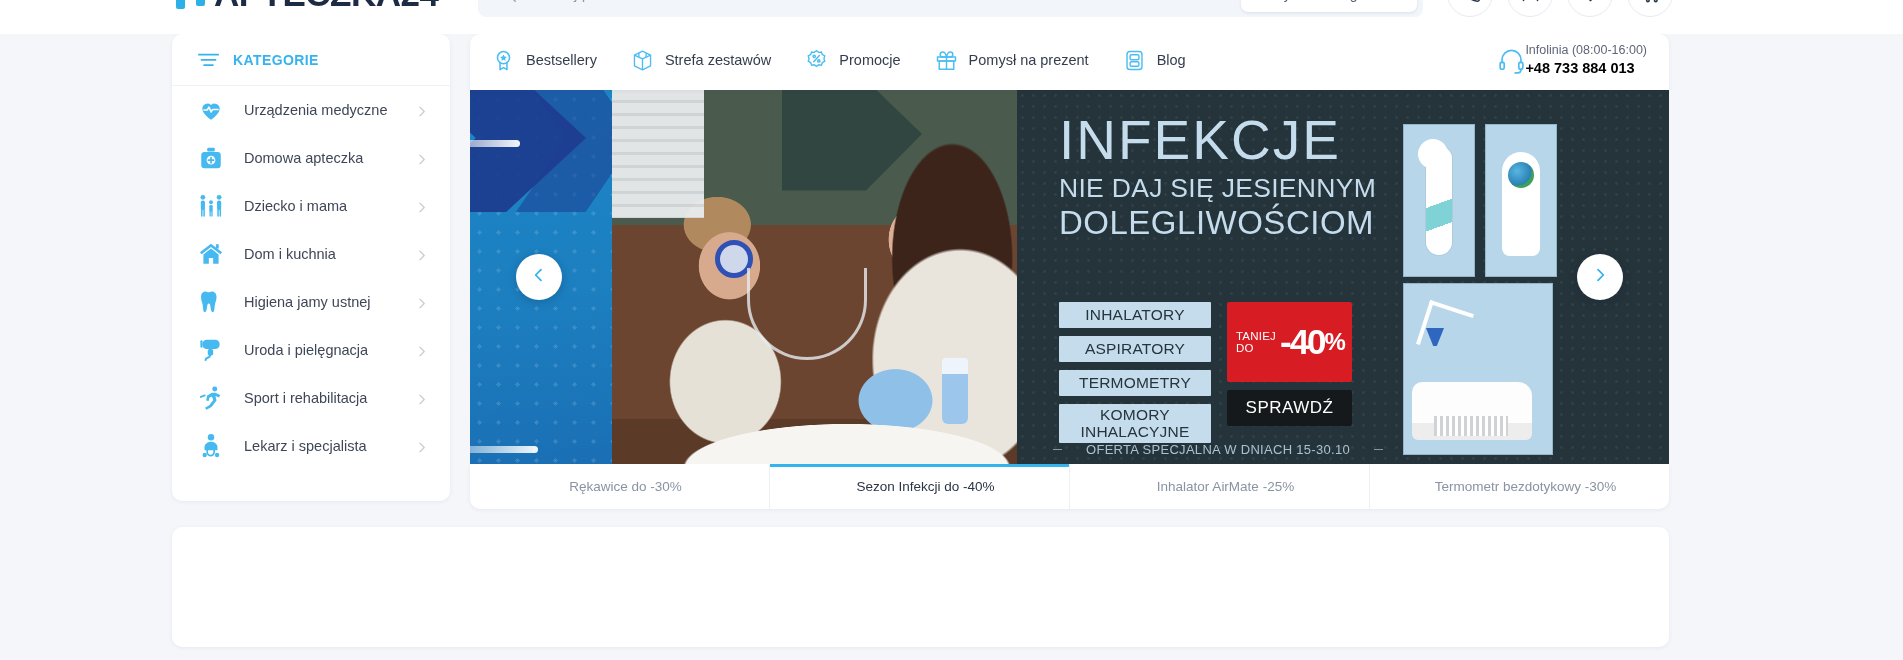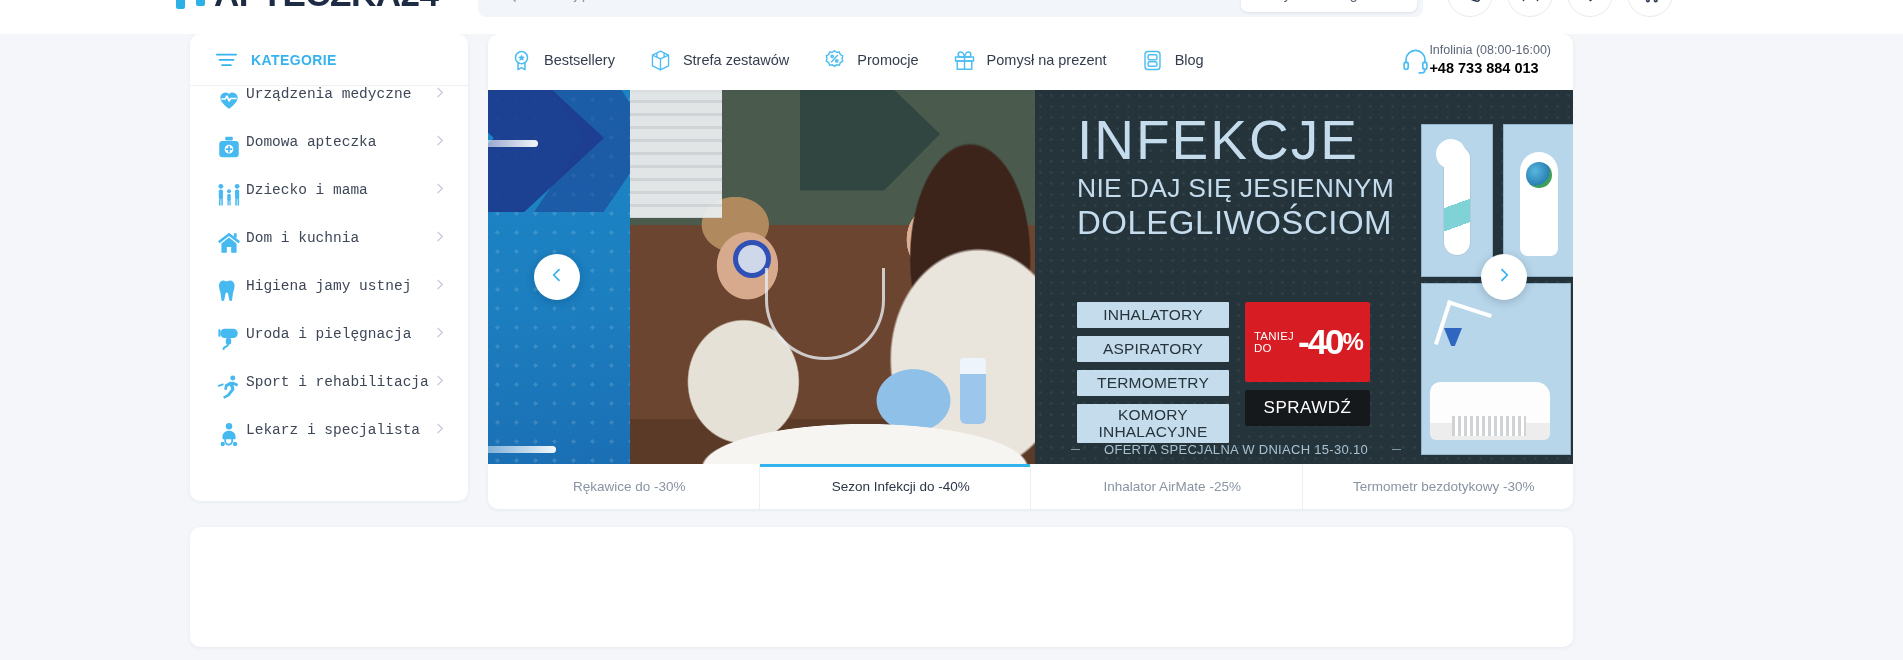--- a/index.html
+++ b/index.html
@@ -77,22 +77,22 @@
   .circle-btn {
     width:46px; height:46px; border-radius:50%;
     border:1px solid #e7eaf0; background:#fff;
     display:flex; align-items:center; justify-content:center;
     color:#2c3750; cursor:pointer;
   }
   .circle-btn svg { width:21px; height:21px; }
 
   
   .page {
-    position: absolute; top: 34px; left: 190px;
-    width: 1383px; height: 626px;
+    position: absolute; top: 34px; left: 172px;
+    width: 1497px; height: 626px;
   }
   .row {
     display: flex; gap: 20px; align-items: flex-start;
   }
 
   
   .sidebar {
     width: 278px; flex: none;
     background: #ffffff;
     border-radius: 10px;
@@ -103,23 +103,23 @@
   .sidebar-head {
     display:flex; align-items:center; gap:14px;
     height: 52px; padding: 0 26px;
     border-bottom: 1px solid #eef1f6;
   }
   .burger { width:21px; height:16px; flex:none; color:#36b3ef; }
   .sidebar-head-label {
     color:#36b3ef; font-size:14px; font-weight:bold; letter-spacing:.4px;
   }
   .cat-item {
-    display:flex; 
+    display:flex; align-items:center;
     height: 48px; padding: 0 22px 0 26px;
-    cursor:pointer; gap:4px;font-family:Liberation Mono, monospace;
+    cursor:pointer; gap:20px;
   }
   .cat-icon { width:26px; height:26px; flex:none; color:#46b9f0; display:flex; align-items:center; justify-content:center; }
   .cat-icon svg { width:26px; height:26px; }
   .cat-label { flex:1; font-size:14.5px; color:#3e4757; }
   .chev-r { width:13px; height:13px; color:#c2c9d4; flex:none; }
 
   
   .main { flex:1; min-width:0; }
   .topnav {
     background:#fff; border-radius:10px 10px 0 0;

